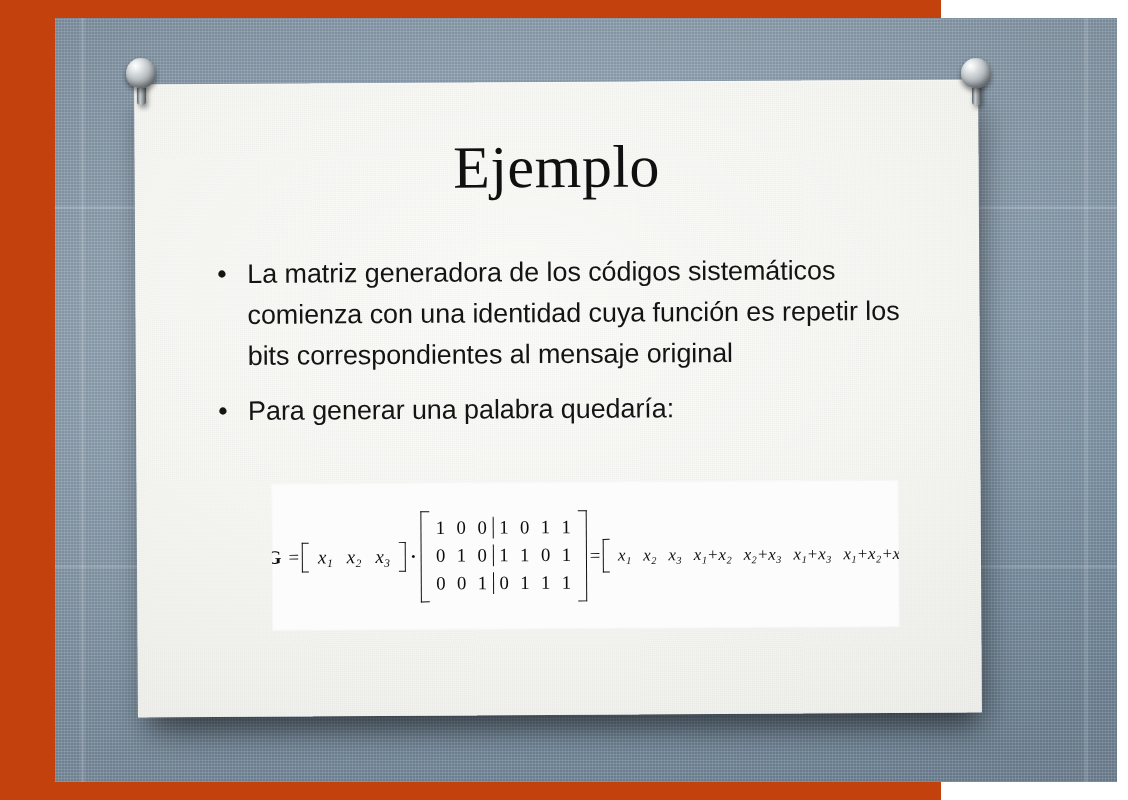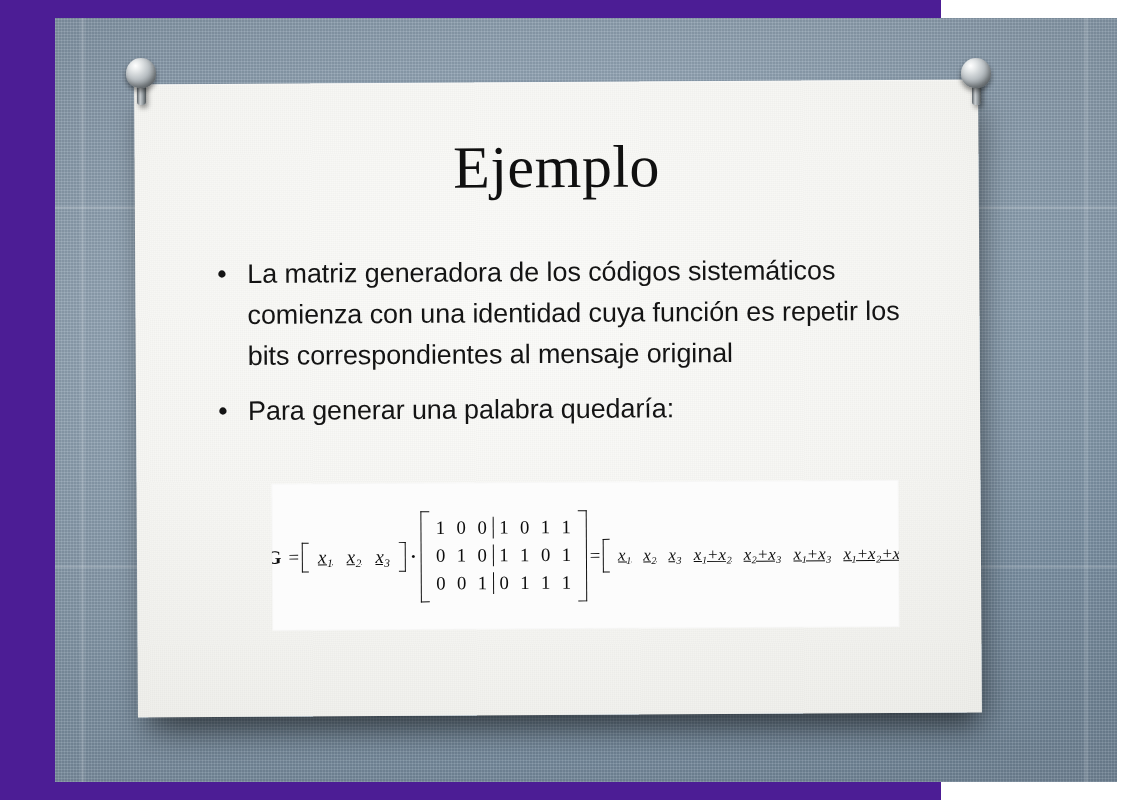--- a/index.html
+++ b/index.html
@@ -12,21 +12,21 @@
     height: 800px;
     font-family: "Liberation Sans", sans-serif;
     overflow: hidden;
   }
 
   
   #slide-root {
     position: relative;
     width: 941px;
     height: 800px;
-    background: #4c1d95;
+    background: #c2410c;
   }
 
   
   #board {
     position: absolute;
     left: 55px;
     top: 18px;
     width: 1062px;
     height: 764px;
     background:
@@ -182,21 +182,20 @@
     width: 6px;
     border-top: 1.4px solid #111;
     border-bottom: 1.4px solid #111;
   }
   .vec::before { left: 0; border-left: 1.4px solid #111; }
   .vec::after  { right: 0; border-right: 1.4px solid #111; }
   .vec .cell {
     padding: 0 7px;
     white-space: nowrap;
     font-style: italic;
-    text-decoration: underline;
   }
   .dotop {
     margin: 0 4px;
     font-weight: bold;
     font-size: 19px;
   }
 
   
   .matrix {
     position: relative;

